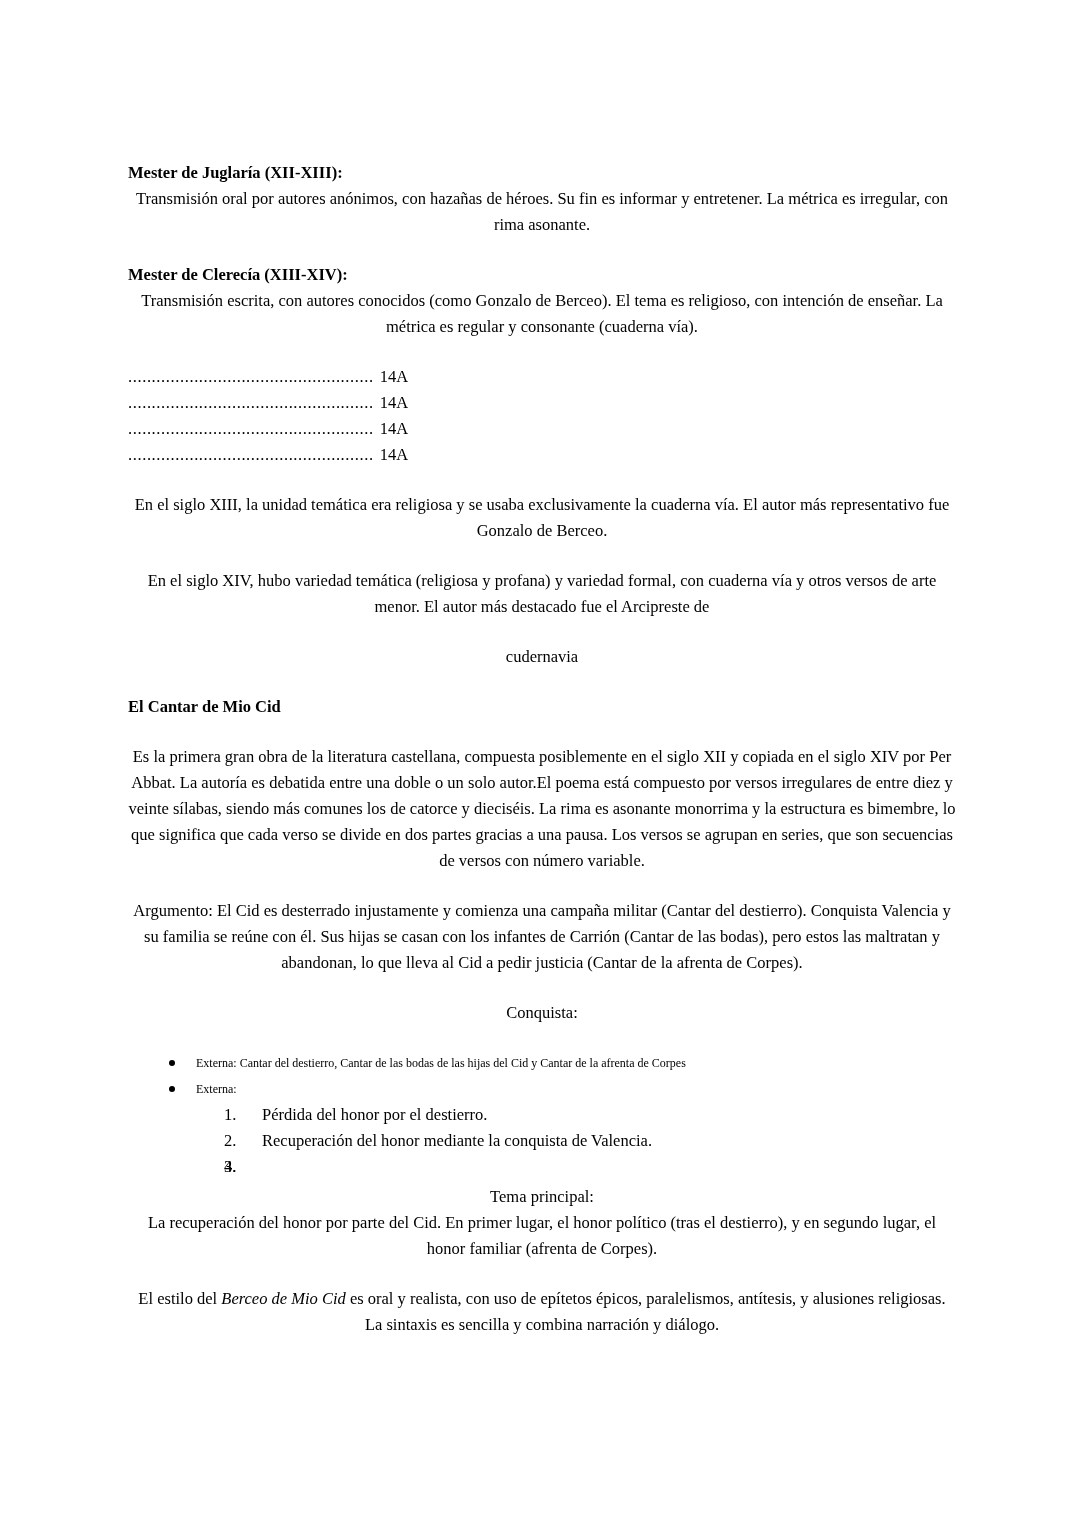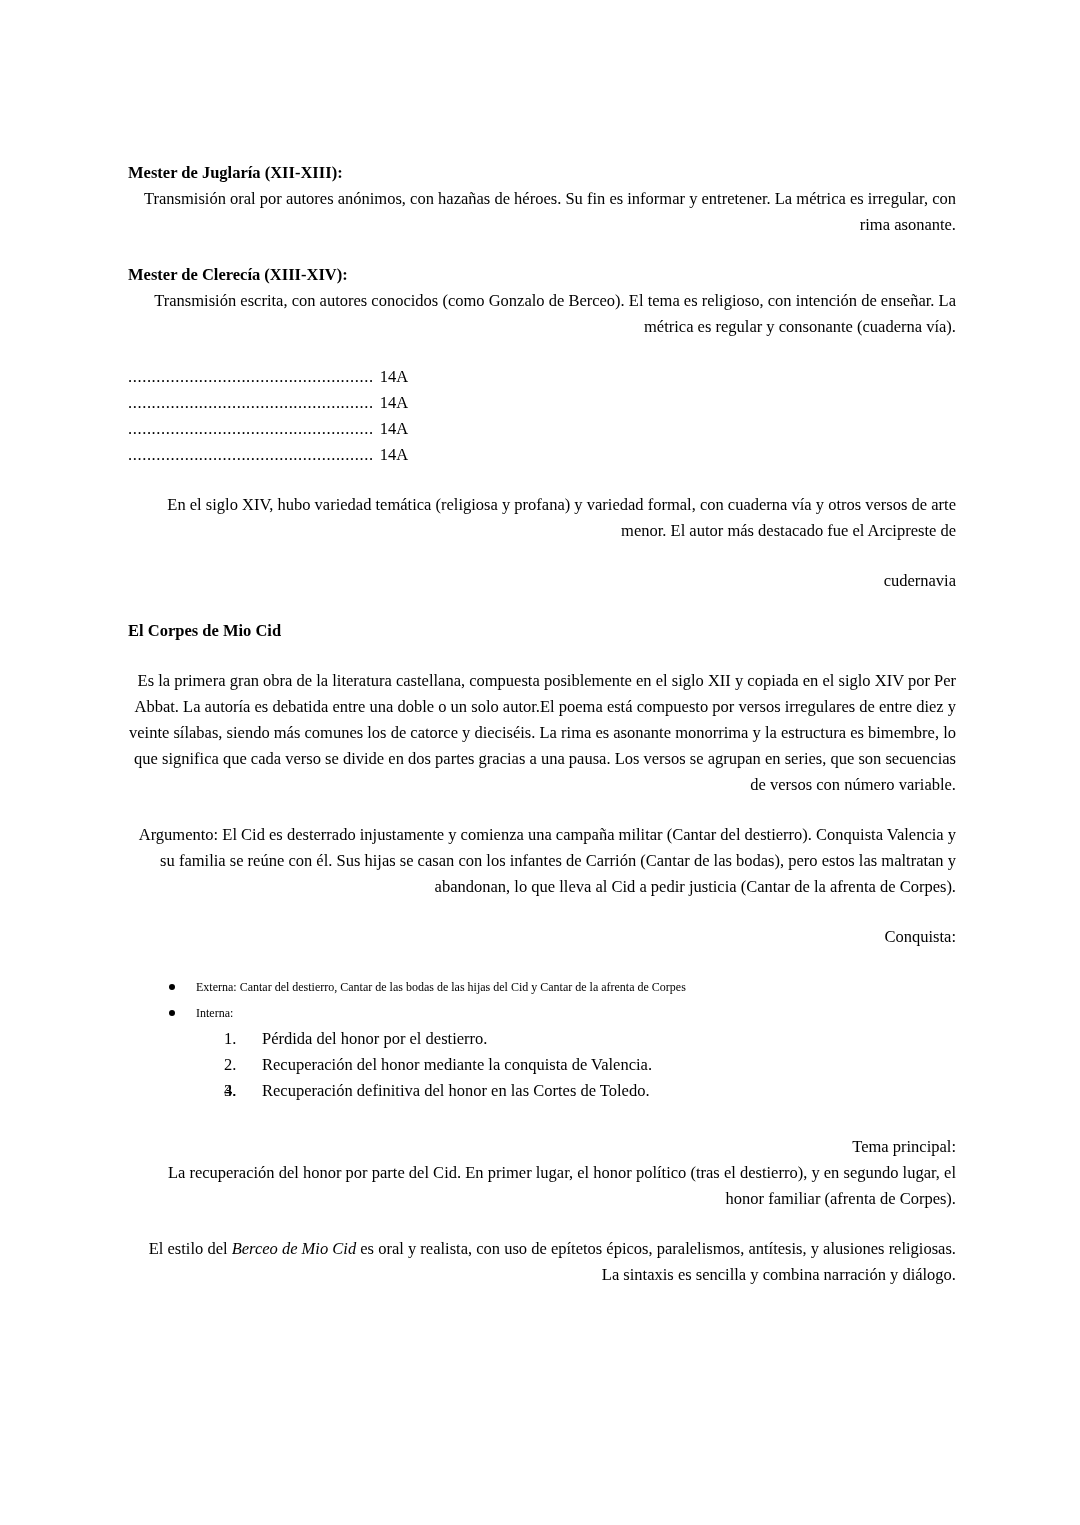--- a/index.html
+++ b/index.html
@@ -21,21 +21,21 @@
   .content {
     position: absolute;
     left: 128px;
     top: 148px;
     width: 828px;
   }
   .para {
     font-size: 16.5px;
     line-height: 26px;
     margin: 0 0 24px 0;
-    text-align: right;
+    text-align: center;
     color: #000000;
   }
   .para.tight {
     margin-bottom: 0;
   }
   .heading {
     font-size: 16.5px;
     line-height: 26px;
     font-weight: bold;
     margin: 0;
@@ -128,61 +128,61 @@
         <span class="dots">....................................................</span><span class="code">14A</span>
       </div>
       <div class="dots-line">
         <span class="dots">....................................................</span><span class="code">14A</span>
       </div>
       <div class="dots-line">
         <span class="dots">....................................................</span><span class="code">14A</span>
       </div>
     </div>
 
+    <p class="para"> En el siglo XIII, la unidad temática era religiosa y se usaba exclusivamente la cuaderna vía. El autor más representativo fue Gonzalo de Berceo.</p>
 
     <p class="para">En el siglo XIV, hubo variedad temática (religiosa y profana) y variedad formal, con cuaderna vía y otros versos de arte menor. El autor más destacado fue el Arcipreste de</p>
 
     <p class="para">cudernavia</p>
 
-    <p class="heading section-gap">El Corpes de Mio Cid</p>
+    <p class="heading section-gap">El Cantar de Mio Cid</p>
 
     <p class="para">Es la primera gran obra de la literatura castellana, compuesta posiblemente en el siglo XII y copiada en el siglo XIV por Per Abbat. La autoría es debatida entre una doble o un solo autor.El poema está compuesto por versos irregulares de entre diez y veinte sílabas, siendo más comunes los de catorce y dieciséis. La rima es asonante monorrima y la estructura es bimembre, lo que significa que cada verso se divide en dos partes gracias a una pausa. Los versos se agrupan en series, que son secuencias de versos con número variable.</p>
 
     <p class="para">Argumento: El Cid es desterrado injustamente y comienza una campaña militar (Cantar del destierro). Conquista Valencia y su familia se reúne con él. Sus hijas se casan con los infantes de Carrión (Cantar de las bodas), pero estos las maltratan y abandonan, lo que lleva al Cid a pedir justicia (Cantar de la afrenta de Corpes).</p>
 
     <p class="para tight">Conquista:</p>
 
     <div class="spacer-24"></div>
 
     <ul class="bullets">
       <li>
         <span class="bullet-dot"></span>
         <span>Externa: Cantar del destierro, Cantar de las bodas de las hijas del Cid y Cantar de la afrenta de Corpes</span>
       </li>
       <li>
         <span class="bullet-dot"></span>
-        <span>Interna:</span>
+        <span>Externa:</span>
       </li>
     </ul>
 
     <ol class="numbers">
       <li>
         <span class="num">1.</span>
         <span>Pérdida del honor por el destierro.</span>
       </li>
       <li>
         <span class="num">2.</span>
         <span>Recuperación del honor mediante la conquista de Valencia.</span>
       </li>
       <li>
         <span class="num">3.</span>
       </li>
       <li>
         <span class="num">4.</span>
-        <span>Recuperación definitiva del honor en las Cortes de Toledo.</span>
       </li>
     </ol>
 
     <div class="spacer-30"></div>
 
     <p class="para tight">Tema principal:</p>
     <p class="para">La recuperación del honor por parte del Cid. En primer lugar, el honor político (tras el destierro), y en segundo lugar, el honor familiar (afrenta de Corpes).</p>
 
     <p class="para"><span>El estilo del </span><span class="italic">Berceo de Mio Cid</span><span> es oral y realista, con uso de epítetos épicos, paralelismos, antítesis, y alusiones religiosas. La sintaxis es sencilla y combina narración y diálogo.</span></p>
 

